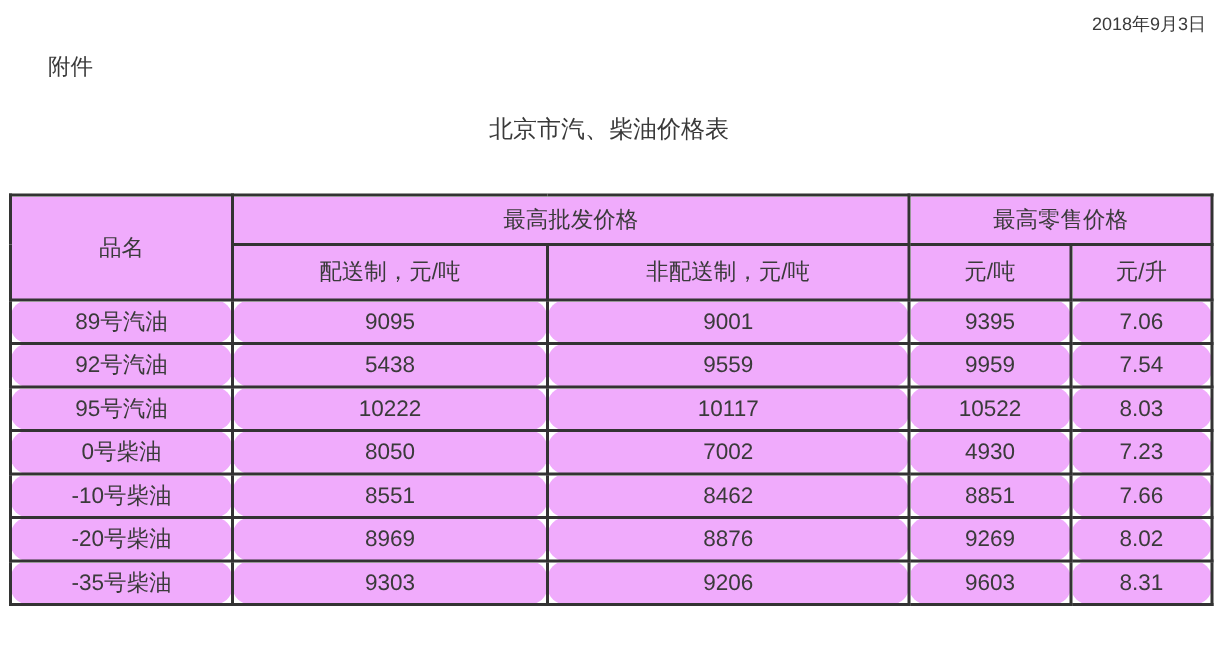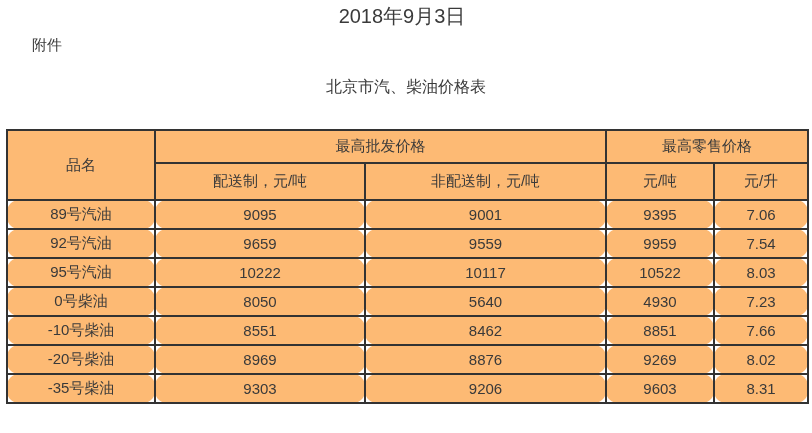--- a/index.html
+++ b/index.html
@@ -10,23 +10,23 @@
     font-family: "Liberation Sans", "DejaVu Sans", sans-serif;
     color: #3a3a3a;
   }
   .page {
     width: 812px;
     height: 433px;
     background: #ffffff;
     overflow: hidden;
   }
   .date-line {
-    text-align: center;
+    text-align: right;
     padding: 6px 8px 0 0;
-    font-size: 20px;
+    font-size: 12px;
     line-height: 20px;
     color: #3a3a3a;
   }
   .attachment {
     margin: 9px 0 0 32px;
     font-size: 15px;
     line-height: 20px;
     color: #3a3a3a;
   }
   .doc-title {
@@ -44,21 +44,21 @@
   }
   table.price-table th,
   table.price-table td {
     border: 2px solid #333333;
     font-weight: normal;
     font-size: 15px;
     text-align: center;
     vertical-align: middle;
     padding: 0;
     color: #3a3a3a;
-    background: #fdba74;
+    background: #f0abfc;
     overflow: hidden;
     white-space: nowrap;
   }
   tr.hrow1 th { height: 33px; }
   tr.hrow2 th { height: 37px; }
   tbody tr td { height: 29px; border-radius: 12px; }
 </style>
 </head>
 <body>
 
@@ -94,36 +94,36 @@
     <tbody>
       <tr>
         <td>89号汽油</td>
         <td>9095</td>
         <td>9001</td>
         <td>9395</td>
         <td>7.06</td>
       </tr>
       <tr>
         <td>92号汽油</td>
-        <td>9659</td>
+        <td>5438</td>
         <td>9559</td>
         <td>9959</td>
         <td>7.54</td>
       </tr>
       <tr>
         <td>95号汽油</td>
         <td>10222</td>
         <td>10117</td>
         <td>10522</td>
         <td>8.03</td>
       </tr>
       <tr>
         <td>0号柴油</td>
         <td>8050</td>
-        <td>5640</td>
+        <td>7002</td>
         <td>4930</td>
         <td>7.23</td>
       </tr>
       <tr>
         <td>-10号柴油</td>
         <td>8551</td>
         <td>8462</td>
         <td>8851</td>
         <td>7.66</td>
       </tr>

